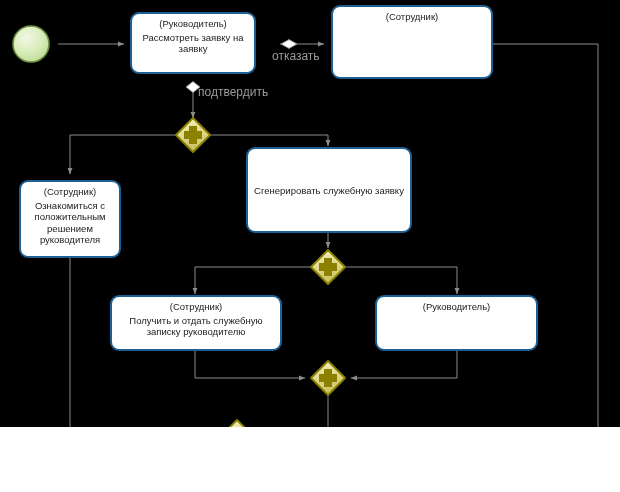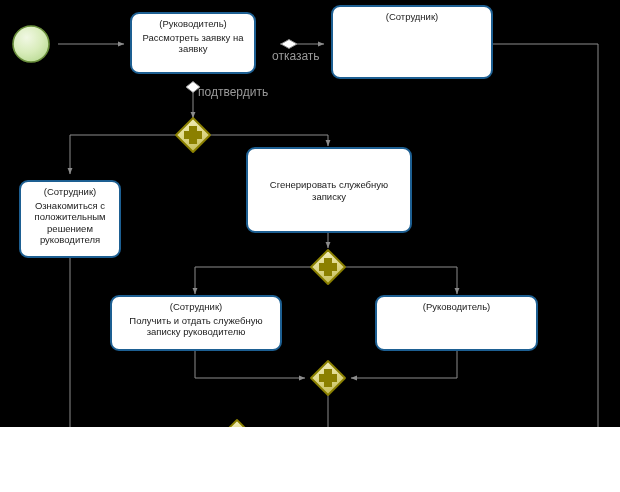--- a/index.html
+++ b/index.html
@@ -167,21 +167,21 @@
   <div class="task center-body" style="left:331px; top:5px; width:162px; height:74px;">
     <div class="lane">(Сотрудник)</div>
   </div>
 
   <div class="task" style="left:19px; top:180px; width:102px; height:78px;">
     <div class="lane">(Сотрудник)</div>
     <div class="body">Ознакомиться с положительным решением руководителя</div>
   </div>
 
   <div class="task center-body" style="left:246px; top:147px; width:166px; height:86px;">
-    <div class="body">Сгенерировать служебную записку</div>
+    <div class="body">Сгенерировать служебную заявку</div>
   </div>
 
   <div class="task" style="left:110px; top:295px; width:172px; height:56px;">
     <div class="lane">(Сотрудник)</div>
     <div class="body">Получить и отдать служебную записку руководителю</div>
   </div>
 
   <div class="task" style="left:375px; top:295px; width:163px; height:56px;">
     <div class="lane">(Руководитель)</div>
   </div>

